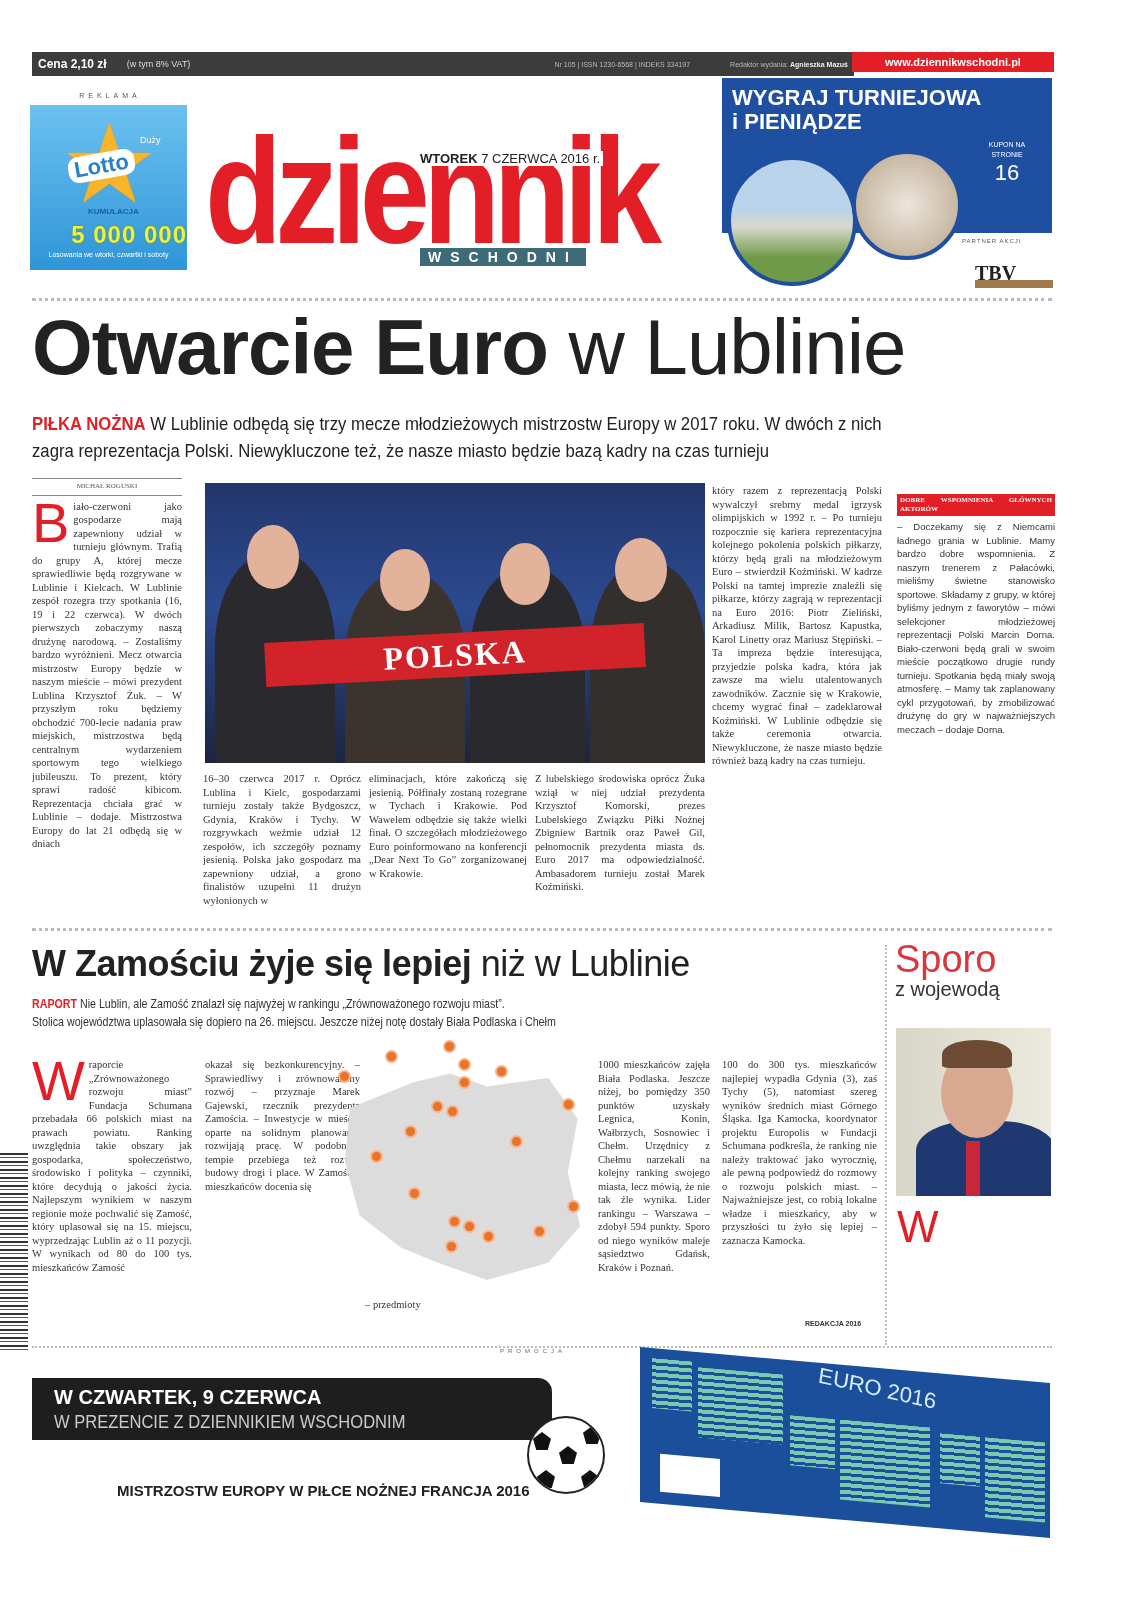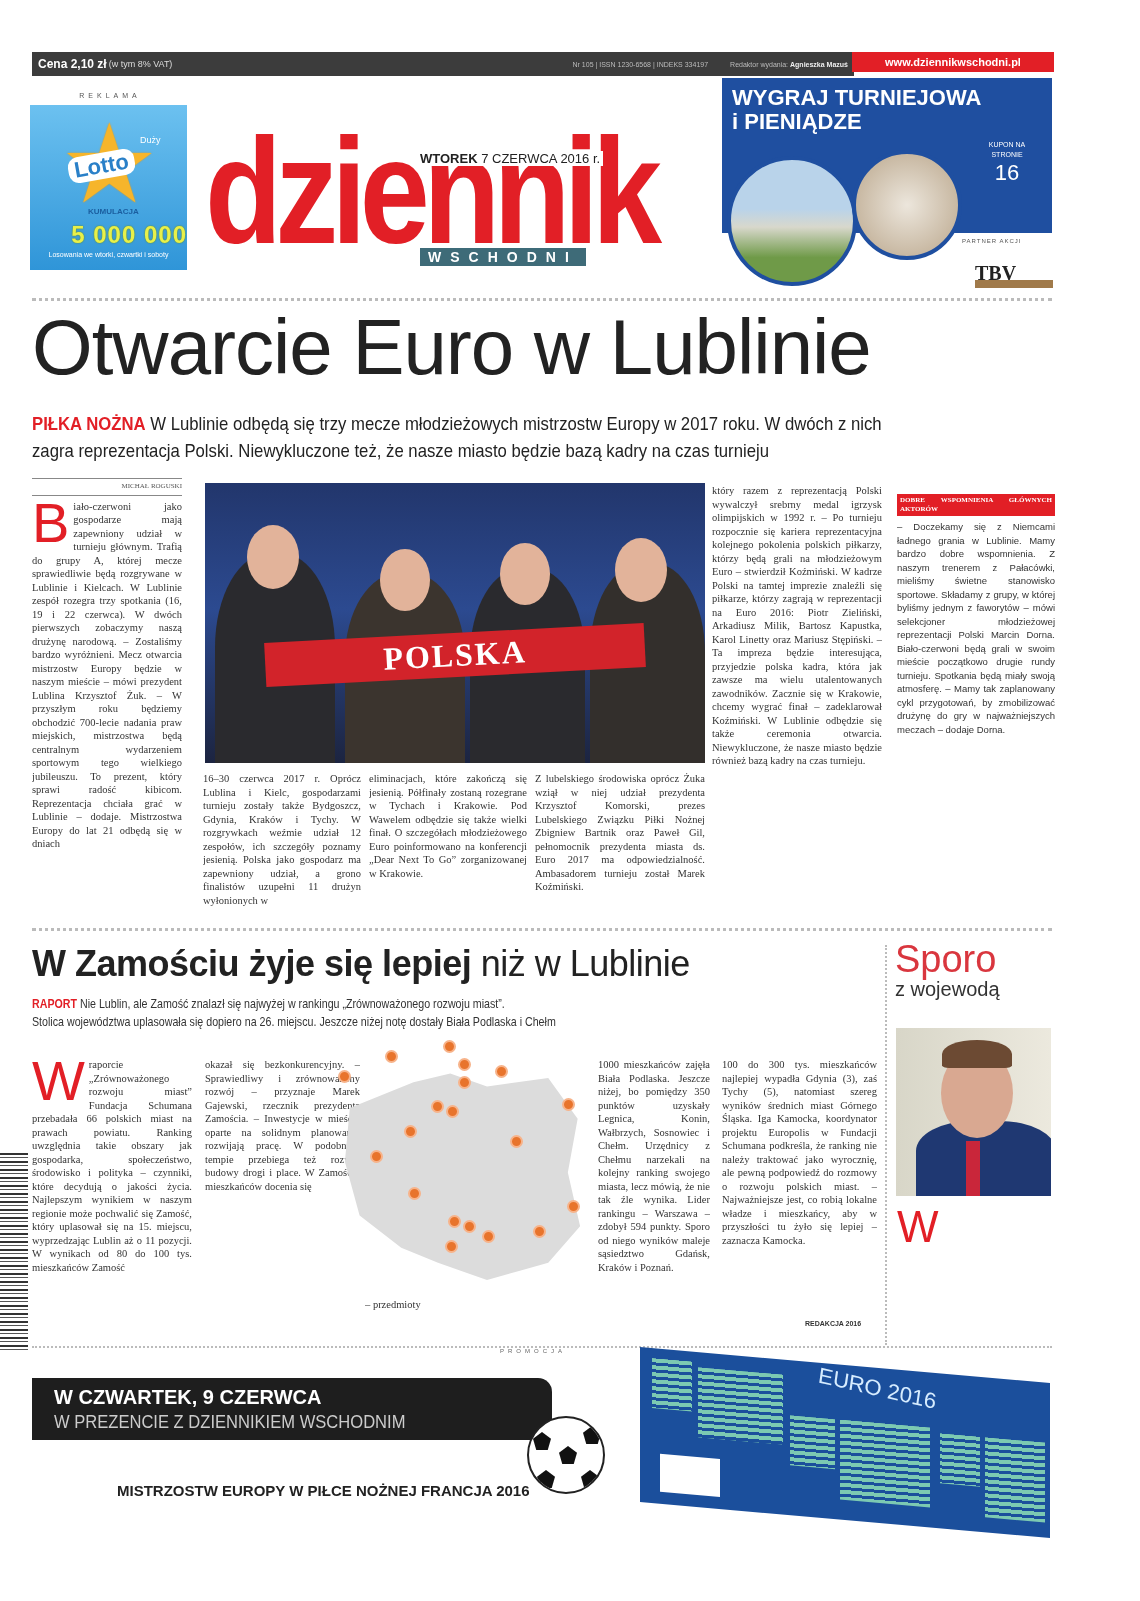--- a/index.html
+++ b/index.html
@@ -1,18 +1,18 @@
 <!DOCTYPE html>
 <html><head>
 <meta charset="utf-8">
 <style>
 *{box-sizing:border-box;margin:0;padding:0}
 body{width:1140px;height:1601px;background:#fff;font-family:"Liberation Sans",sans-serif;position:relative;overflow:hidden;color:#222}
 .abs{position:absolute}
-.topbar{left:32px;top:52px;width:822px;height:20px;background:#3c3c3c;color:#ddd;font-size:9px;display:flex;align-items:center;padding:12px 6px;gap:2px}
+.topbar{left:32px;top:52px;width:822px;height:20px;background:#3c3c3c;color:#ddd;font-size:9px;display:flex;align-items:center;padding:12px 6px;gap:20px}
 .topbar .price{font-weight:bold;font-size:12px;color:#fff}
 .topbar .mid{margin-left:auto;font-size:7px;color:#bbb}
 .topbar .pub{font-size:7px;color:#bbb;margin-left:20px}
 .topbar .pub b{color:#eee}
 .urlbar{left:852px;top:52px;width:202px;height:20px;background:#e21f26;color:#fff;font-size:11px;font-weight:bold;display:flex;align-items:center;justify-content:center}
 .reklama{font-size:7px;letter-spacing:4px;color:#555;text-align:center}
 .lotto{left:30px;top:92px;width:160px;height:190px}
 .lotto .box{margin-top:6px;width:157px;height:165px;background:linear-gradient(#6cc1f0,#2f95d8);position:relative;overflow:hidden}
 .lotto .star{position:absolute;left:30px;top:4px;font-size:110px;color:#f6b52b;line-height:1;text-shadow:0 0 2px #e89b10}
 .lotto .logo{position:absolute;left:38px;top:48px;background:#fff;color:#2a80c8;font-weight:bold;font-size:22px;padding:0 6px;border-radius:10px;transform:rotate(-10deg)}
@@ -29,25 +29,25 @@
 .promo .blue{position:absolute;left:0;top:0;width:330px;height:155px;background:#1f4fa0}
 .promo .head{position:absolute;left:10px;top:8px;color:#fff;font-weight:bold;font-size:22px;line-height:24px}
 .promo .c1{position:absolute;left:5px;top:78px;width:130px;height:130px;border-radius:50%;background:linear-gradient(#b9d3ea 40%,#d8d8cc 55%,#6f9a48 80%);border:4px solid #1f4fa0}
 .promo .c2{position:absolute;left:130px;top:72px;width:110px;height:110px;border-radius:50%;background:radial-gradient(#ece6dc,#b9a58a);border:4px solid #1f4fa0}
 .promo .coupon{position:absolute;left:255px;top:62px;color:#fff;text-align:center;font-size:7px;width:60px;line-height:10px}
 .promo .coupon .num{font-size:22px;line-height:26px}
 .promo .small{position:absolute;left:240px;top:160px;font-size:6px;color:#555;letter-spacing:1px}
 .tbv{left:975px;top:262px;width:78px;height:26px;font-weight:bold;font-size:20px;color:#222;font-family:"Liberation Serif",serif;background:linear-gradient(#fff 70%,#a07a4a 70%)}
 .dotline{height:0;border-top:3px dotted #bbb}
 .headline{left:32px;top:308px;font-size:78px;color:#222;letter-spacing:-1px;line-height:1}
-.headline b{font-weight:normal}
+.headline b{font-weight:bold}
 .lead{left:32px;top:410px;width:1010px;font-size:19px;line-height:27px;color:#222;transform:scaleX(.88);transform-origin:left}
 .lead .kick{color:#e21f26;font-weight:bold}
 .col{font-family:"Liberation Serif",serif;font-size:10.5px;line-height:13.5px;color:#333;text-align:justify;overflow:hidden}
-.byline{font-size:7px;color:#555;text-align:right;border-top:1px solid #888;border-bottom:1px solid #888;padding:1px 0;margin-bottom:4px}
+.byline{font-size:7px;color:#555;text-align:center;border-top:1px solid #888;border-bottom:1px solid #888;padding:1px 0;margin-bottom:4px}
 .dropcap{float:left;font-size:56px;line-height:46px;color:#e21f26;font-weight:normal;margin-right:4px;font-family:"Liberation Sans",sans-serif}
 .photo1{left:205px;top:483px;width:500px;height:280px;background:linear-gradient(180deg,#22366c 0%,#2c4a90 45%,#1c2440 100%);overflow:hidden}
 .person{position:absolute;bottom:0;border-radius:45% 45% 0 0;background:#2a2a2e}
 .face{position:absolute;border-radius:50%;background:#e2b39a}
 .scarf{position:absolute;left:60px;top:150px;width:380px;height:44px;background:#d2232a;transform:rotate(-3deg);color:#fff;font-family:"Liberation Serif",serif;font-weight:bold;font-size:32px;text-align:center;line-height:44px;letter-spacing:2px}
 .sidebox-label{background:#e21f26;color:#fff;font-size:7px;font-weight:bold;padding:2px 3px;display:inline-block;line-height:9px}
 .sec2{left:32px;top:943px;font-size:36px;color:#222;letter-spacing:-.5px}
 .sec2 b{font-weight:bold}
 .lead2{left:32px;top:995px;width:720px;font-size:13px;line-height:18px;color:#333;transform:scaleX(.82);transform-origin:left}
 .lead2 .kick{color:#e21f26;font-weight:bold}

